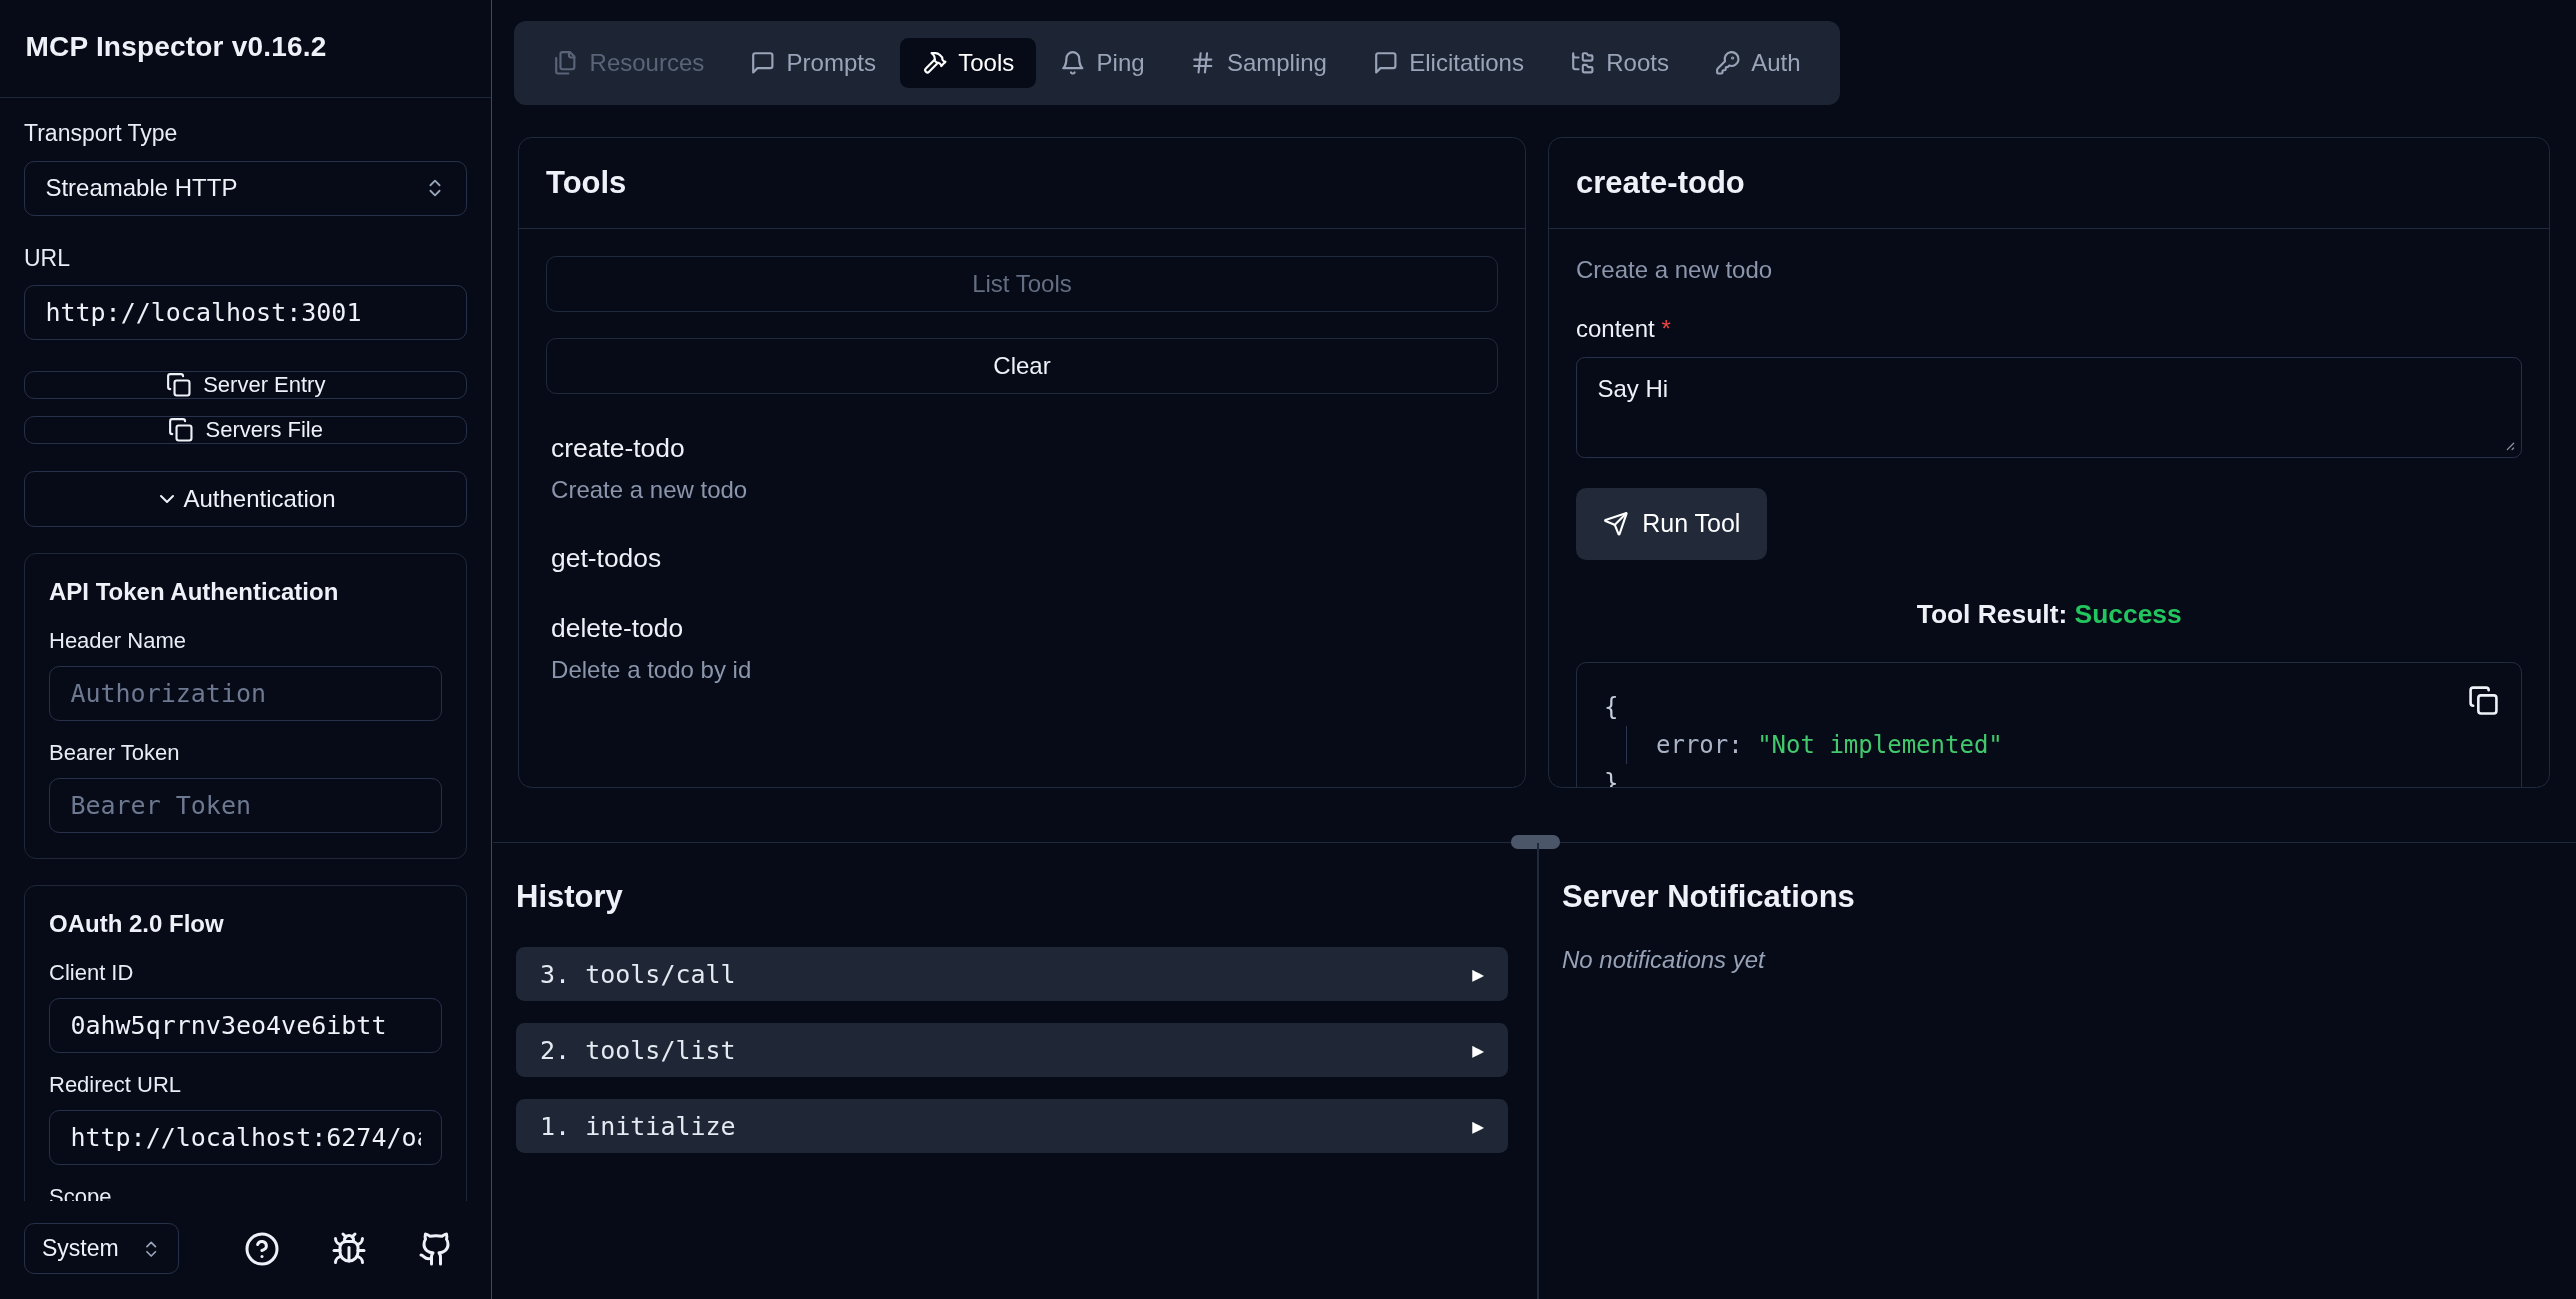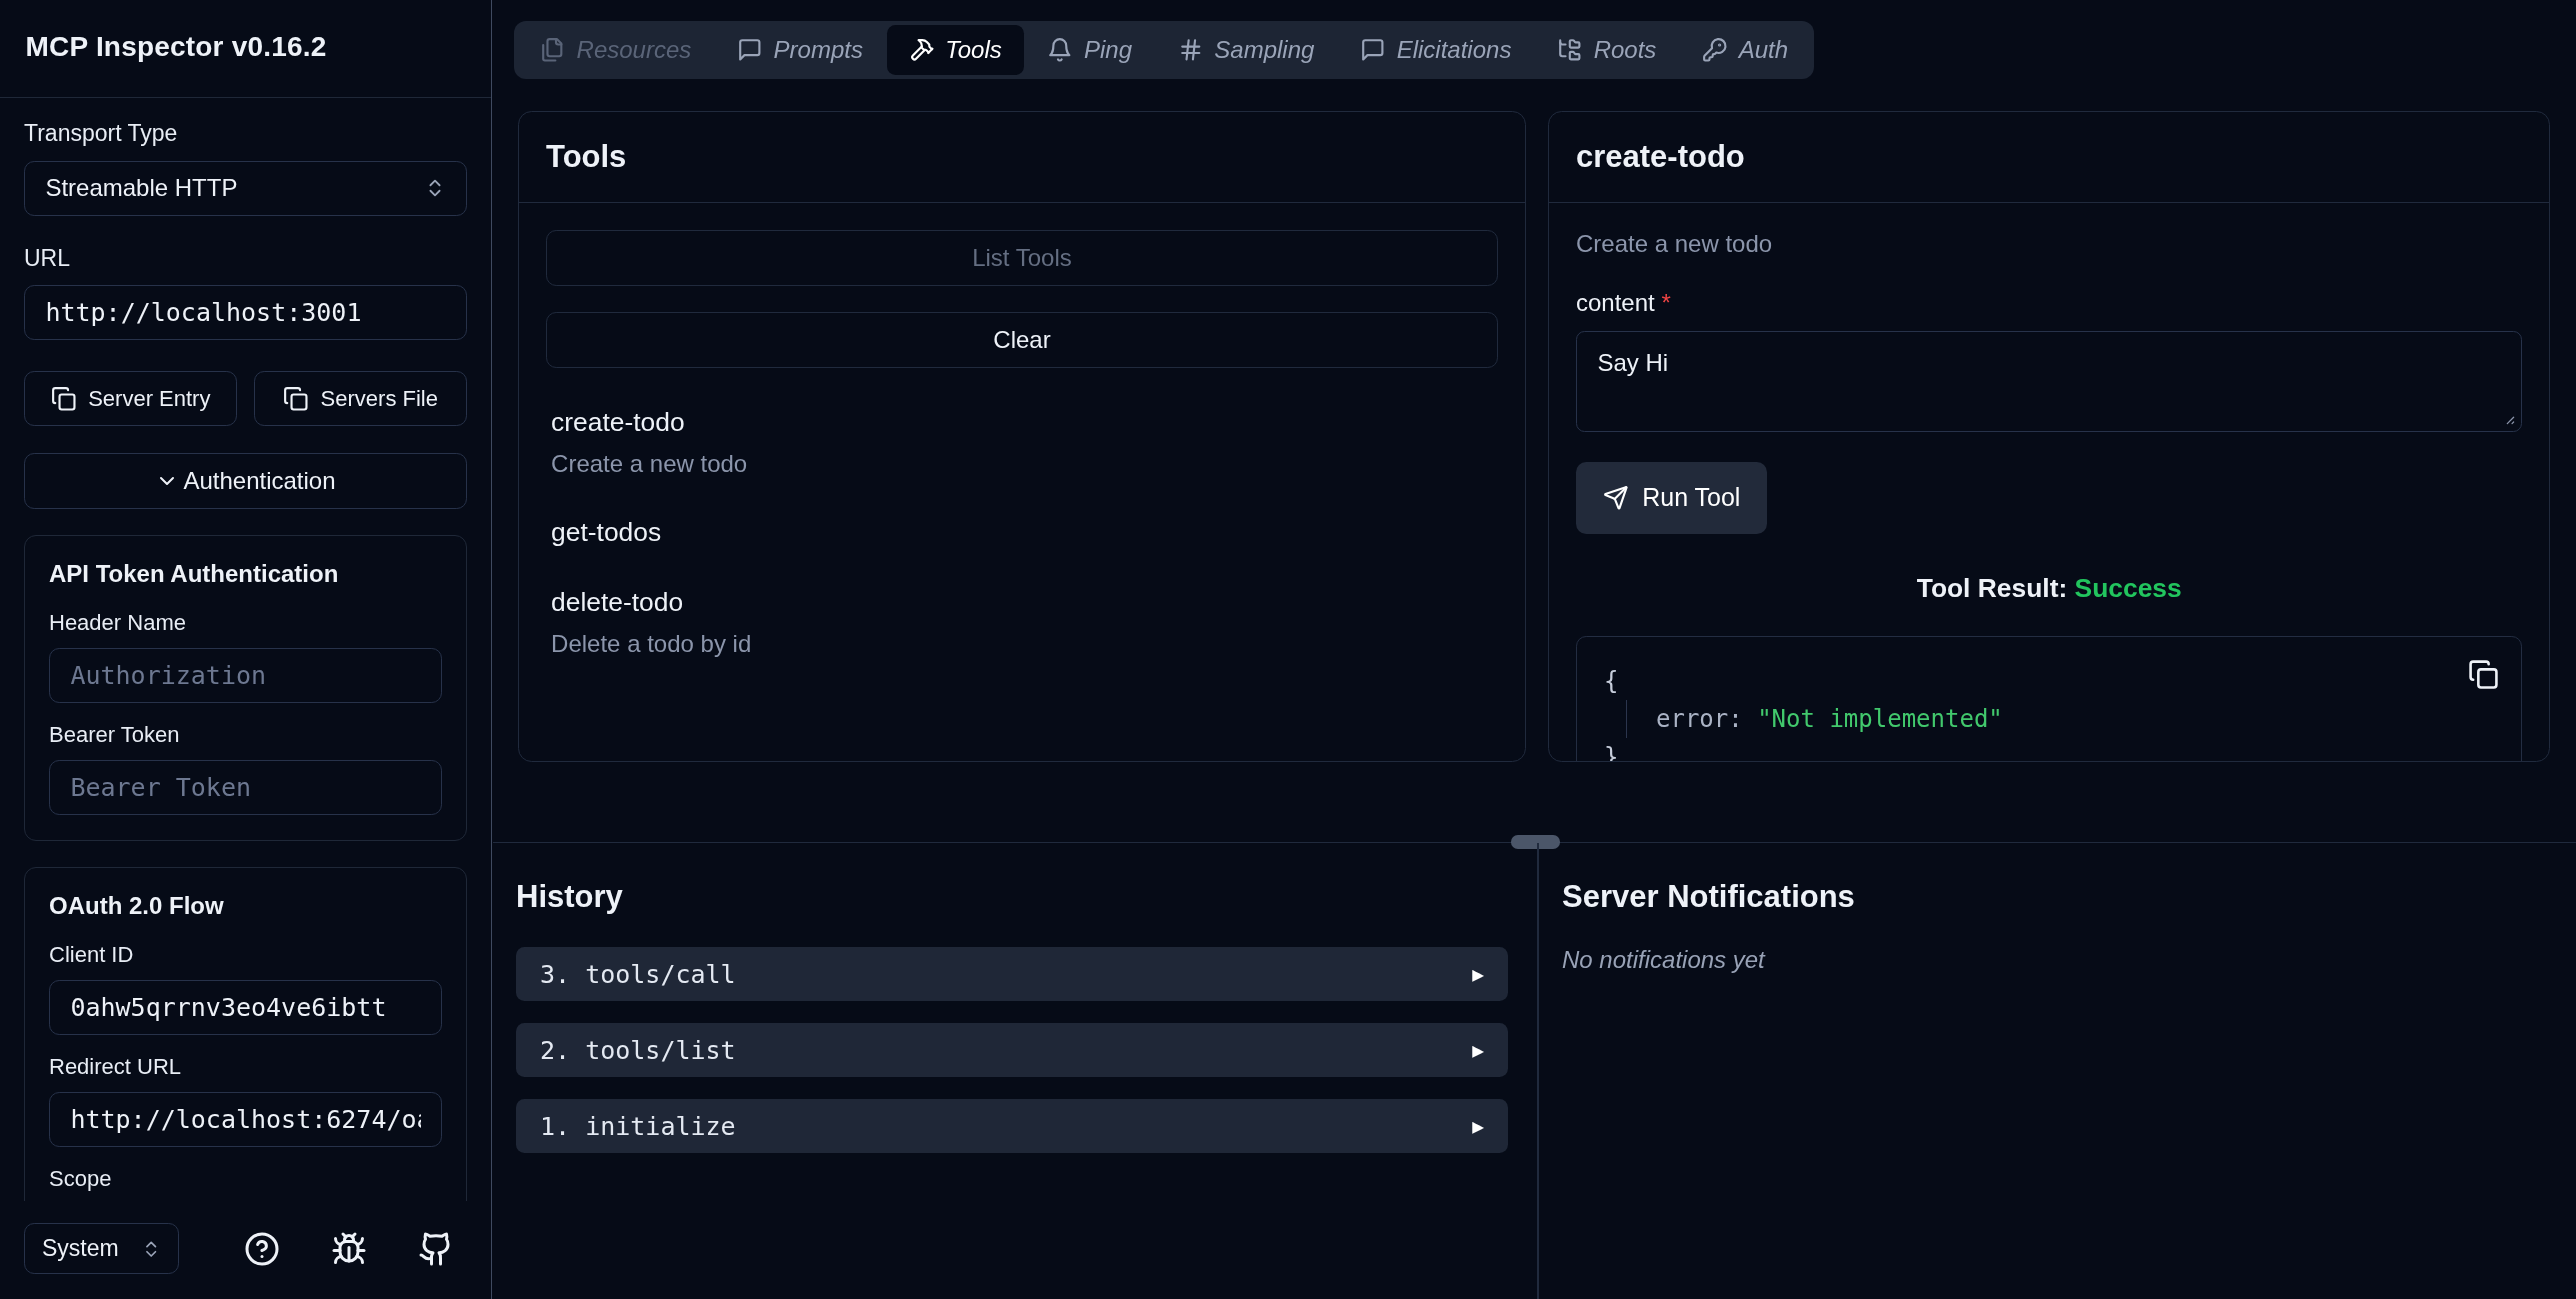--- a/index.html
+++ b/index.html
@@ -17,42 +17,42 @@
   .field-label { font-size:23px; font-weight:500; color:#e8edf5; margin-bottom:13.6px; }
   .control { width:100%; height:55px; border:1.7px solid #27324a; border-radius:10.2px;
              background:transparent; display:flex; align-items:center; padding:0 20.4px; }
   .select-control { justify-content:space-between; cursor:pointer; }
   .select-text { font-size:24px; color:#eef2f8; }
   .chev { color:#9aa4b8; }
   .mono { font-family:"DejaVu Sans Mono", monospace; }
   .text-input { font-size:25px; color:#eef2f8; background:transparent; border:none; outline:none; width:100%; }
   .text-input::placeholder { color:#6d7891; }
   .group { margin-top:29px; }
-  .btn-row { display:flex; gap:17px; margin-top:31px; }
+  .btn-row { display:flex; gap:17px; margin-top:31px;flex-direction:column; }
   .copy-btn { flex:1; height:55px; border:1.7px solid #27324a; border-radius:10.2px; background:transparent;
               color:#eef2f8; font-size:22px; font-weight:500; display:flex; align-items:center;
               justify-content:center; gap:12px; cursor:pointer; font-family:inherit; }
   .auth-toggle { width:100%; height:56px; border:1.7px solid #27324a; border-radius:10.2px; background:transparent;
                  color:#eef2f8; font-size:24px; font-weight:500; display:flex; align-items:center;
                  justify-content:center; gap:4px; margin-top:27px; cursor:pointer; font-family:Liberation Sans, sans-serif; }
   .side-card { border:1.7px solid #1f2838; border-radius:12px; padding:24px 24px 25.6px 24px; margin-top:25.6px; }
   .side-card-title { font-size:24px; font-weight:700; margin-bottom:22px; }
   .side-card .field-label { font-size:22px; margin:19px 0 12px 0; }
   .side-card .field-label:first-of-type { margin-top:0; }
   .sidebar-footer { padding:22px 24px 25.6px 24px; display:flex; align-items:center; }
   .theme-select { width:155px; height:51px; border:1.7px solid #27324a; border-radius:10.2px;
                   display:flex; align-items:center; justify-content:space-between; padding:0 17px; cursor:pointer; }
   .theme-text { font-size:23px; }
   .footer-icons { display:flex; align-items:center; gap:51px; margin-left:65px; }
   .icon-btn { background:none; border:none; color:#eef2f8; cursor:pointer; padding:0; }
 
   
   .main { position:absolute; left:493px; top:0; right:0; bottom:0; }
   .tabbar { display:inline-flex; align-items:center; margin:21px 10px 0 21px; background:#1d2534;
-            border-radius:12px; padding:4px; gap:1.7px;font-style:italic; }
+            border-radius:12px; padding:17px; gap:1.7px; }
   .tab { display:flex; align-items:center; gap:11px; padding:11px 22px; border-radius:8.5px;
          font-size:24px; font-weight:500; color:#9aa4b8; cursor:pointer; white-space:nowrap; }
   .tab--active { background:#060b17; color:#ffffff; }
   .tab--disabled { color:#5a6478; cursor:default; }
 
   .top-row { display:flex; gap:22px; margin:32px 25.6px 0 25px; height:651px; }
   .card { border:1.7px solid #202a3d; border-radius:13.6px; display:flex; flex-direction:column; min-width:0; }
   .card-tools { width:1008px; flex:none; }
   .card-run { flex:1; }
   .card-header { padding:0 27px; height:91px; display:flex; align-items:center;

